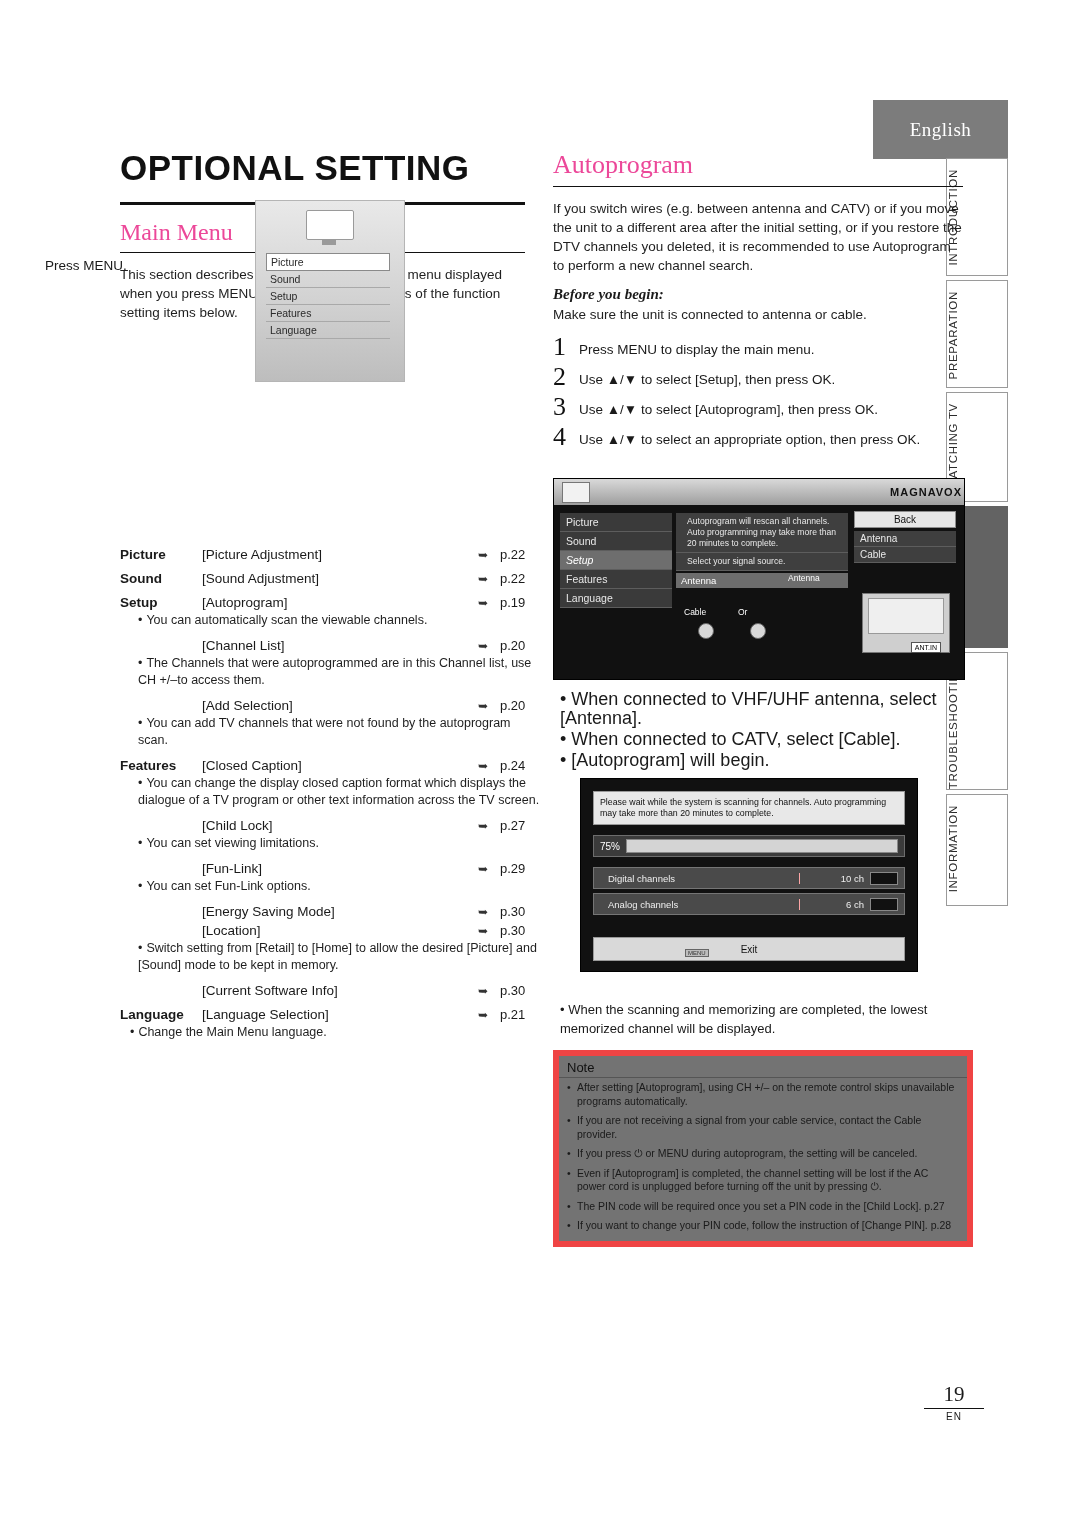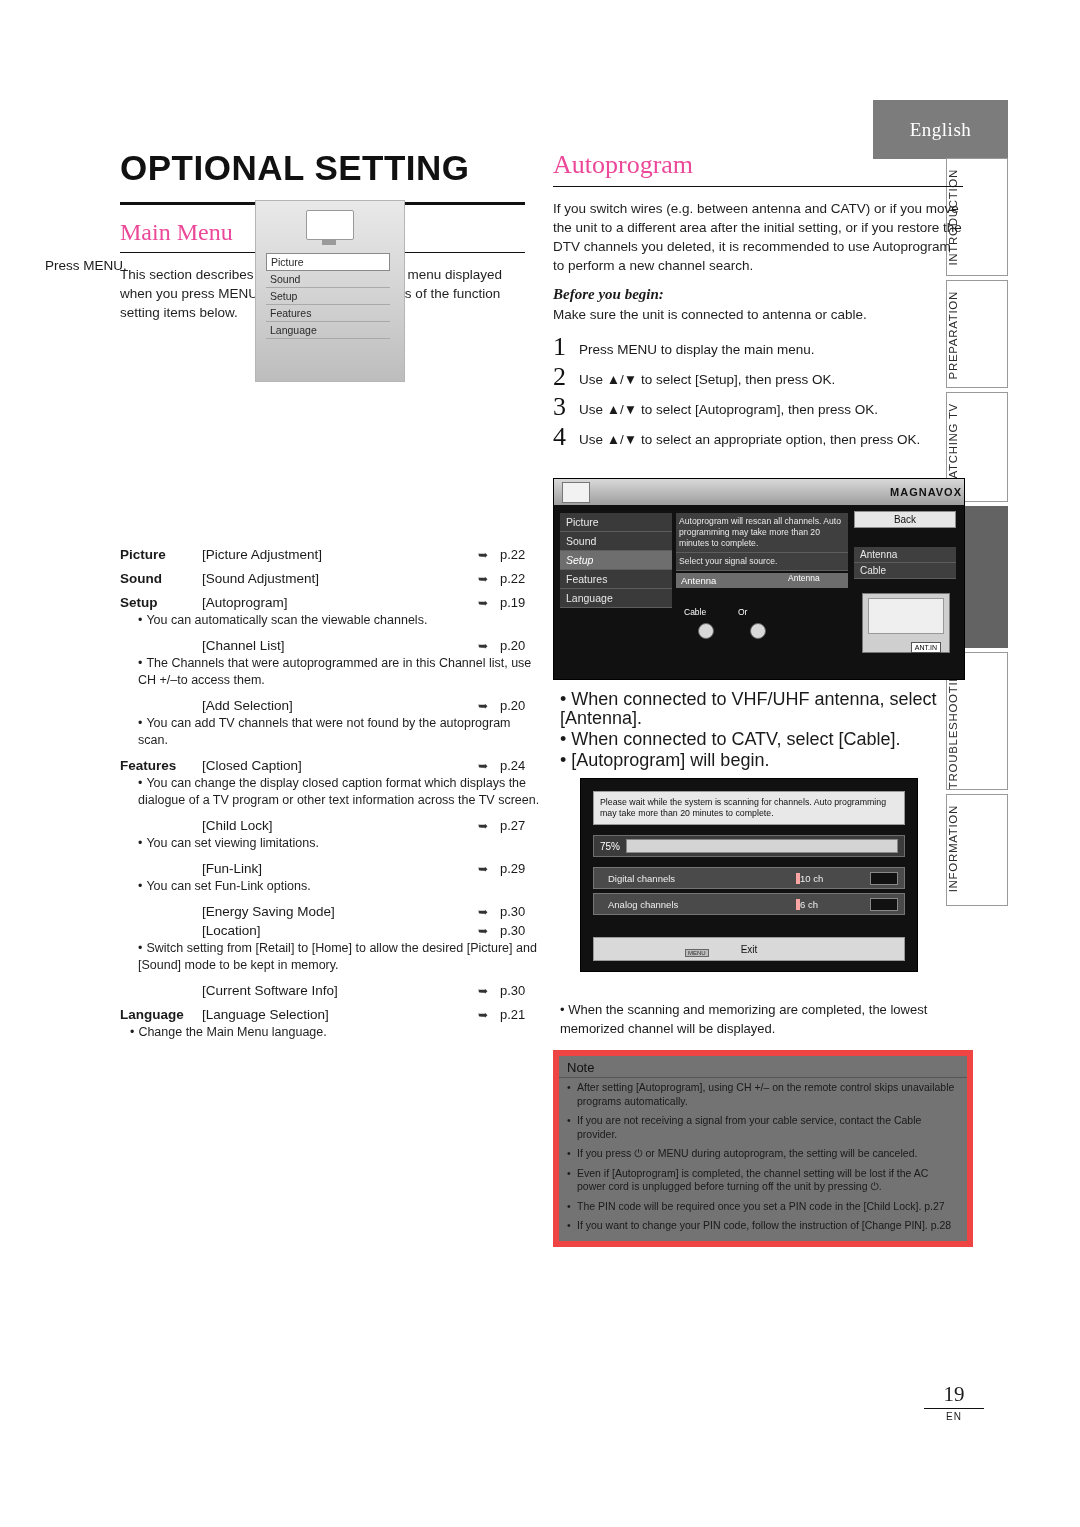--- a/index.html
+++ b/index.html
@@ -131,29 +131,29 @@
   .osd1 .lm {
     font-size:10.5px; color:#e8e8e8; background:#3a3a3a;
     border-bottom:1px solid #5d5d5d; padding:3px 6px;
   }
   .osd1 .lm.sel { background:#6e6e6e; font-style:italic; color:#fff; }
   .osd1 .mid {
     position:absolute; left:122px; top:34px; width:172px;
   }
   .osd1 .midtxt {
     background:#3f3f3f; color:#e9e9e9; font-size:8.6px; line-height:11px;
-    padding:3px 3px; border-bottom:1px solid #5d5d5d;
+    padding:3px 11px; border-bottom:1px solid #5d5d5d;
   }
   .osd1 .midsel {
     background:#6d6d6d; color:#fff; font-size:9.5px; padding:2px 5px; margin-top:2px;
   }
   .osd1 .right { position:absolute; left:300px; top:32px; width:102px; }
   .osd1 .rb {
     background:#e6e6e6; color:#111; font-size:10px; padding:2px 6px;
-    border:1px solid #8d8d8d; margin-bottom:19px; text-align:center;
+    border:1px solid #8d8d8d; margin-bottom:3px; text-align:center;
   }
   .osd1 .ri {
     background:#3f3f3f; color:#e9e9e9; font-size:10px; padding:2px 6px;
     border-bottom:1px solid #5d5d5d;
   }
   .osd1 .diagram { position:absolute; left:126px; top:108px; width:276px; height:88px; }
   .osd1 .dlabel { position:absolute; color:#fff; font-size:8.5px; }
   .osd1 .tvbox {
     position:absolute; right:6px; top:6px; width:86px; height:58px;
     background:#cfcfcf; border:1px solid #777;
@@ -186,21 +186,21 @@
     position:absolute; left:12px; top:56px; right:12px; height:20px;
     background:#3b3b3b; border:1px solid #6d6d6d; display:flex; align-items:center;
   }
   .osd2 .pct { font-size:10px; color:#fff; padding:0 6px; }
   .osd2 .bar { flex:1; height:12px; background:#d4d4d4; margin-right:6px; border:1px solid #888; }
   .osd2 .rowline {
     position:absolute; left:12px; right:12px; height:20px;
     background:#4a4a4a; border:1px solid #757575; display:flex; align-items:center;
   }
   .osd2 .rowline .lbl { flex:1; font-size:9.5px; color:#eee; padding-left:14px; }
-  .osd2 .rowline .val { width:64px; font-size:9.5px; color:#eee; text-align:left; border-left:4px solid #fca5a5; }
+  .osd2 .rowline .val { width:64px; font-size:9.5px; color:#eee; text-align:right; border-left:1px solid #fca5a5; }
   .osd2 .rowline .sw { width:26px; height:11px; background:#111; border:1px solid #888; margin:0 6px; }
   .osd2 .exitbar {
     position:absolute; left:12px; right:12px; bottom:10px; height:22px;
     background:#d9d9d9; border:1px solid #999; display:flex; align-items:center; justify-content:center;
     font-size:10px; color:#111;
   }
   .osd2 .menuicon {
     position:absolute; left:104px; bottom:14px; font-size:6px; color:#333;
     border:1px solid #666; padding:0 2px; background:#bdbdbd;
   }

